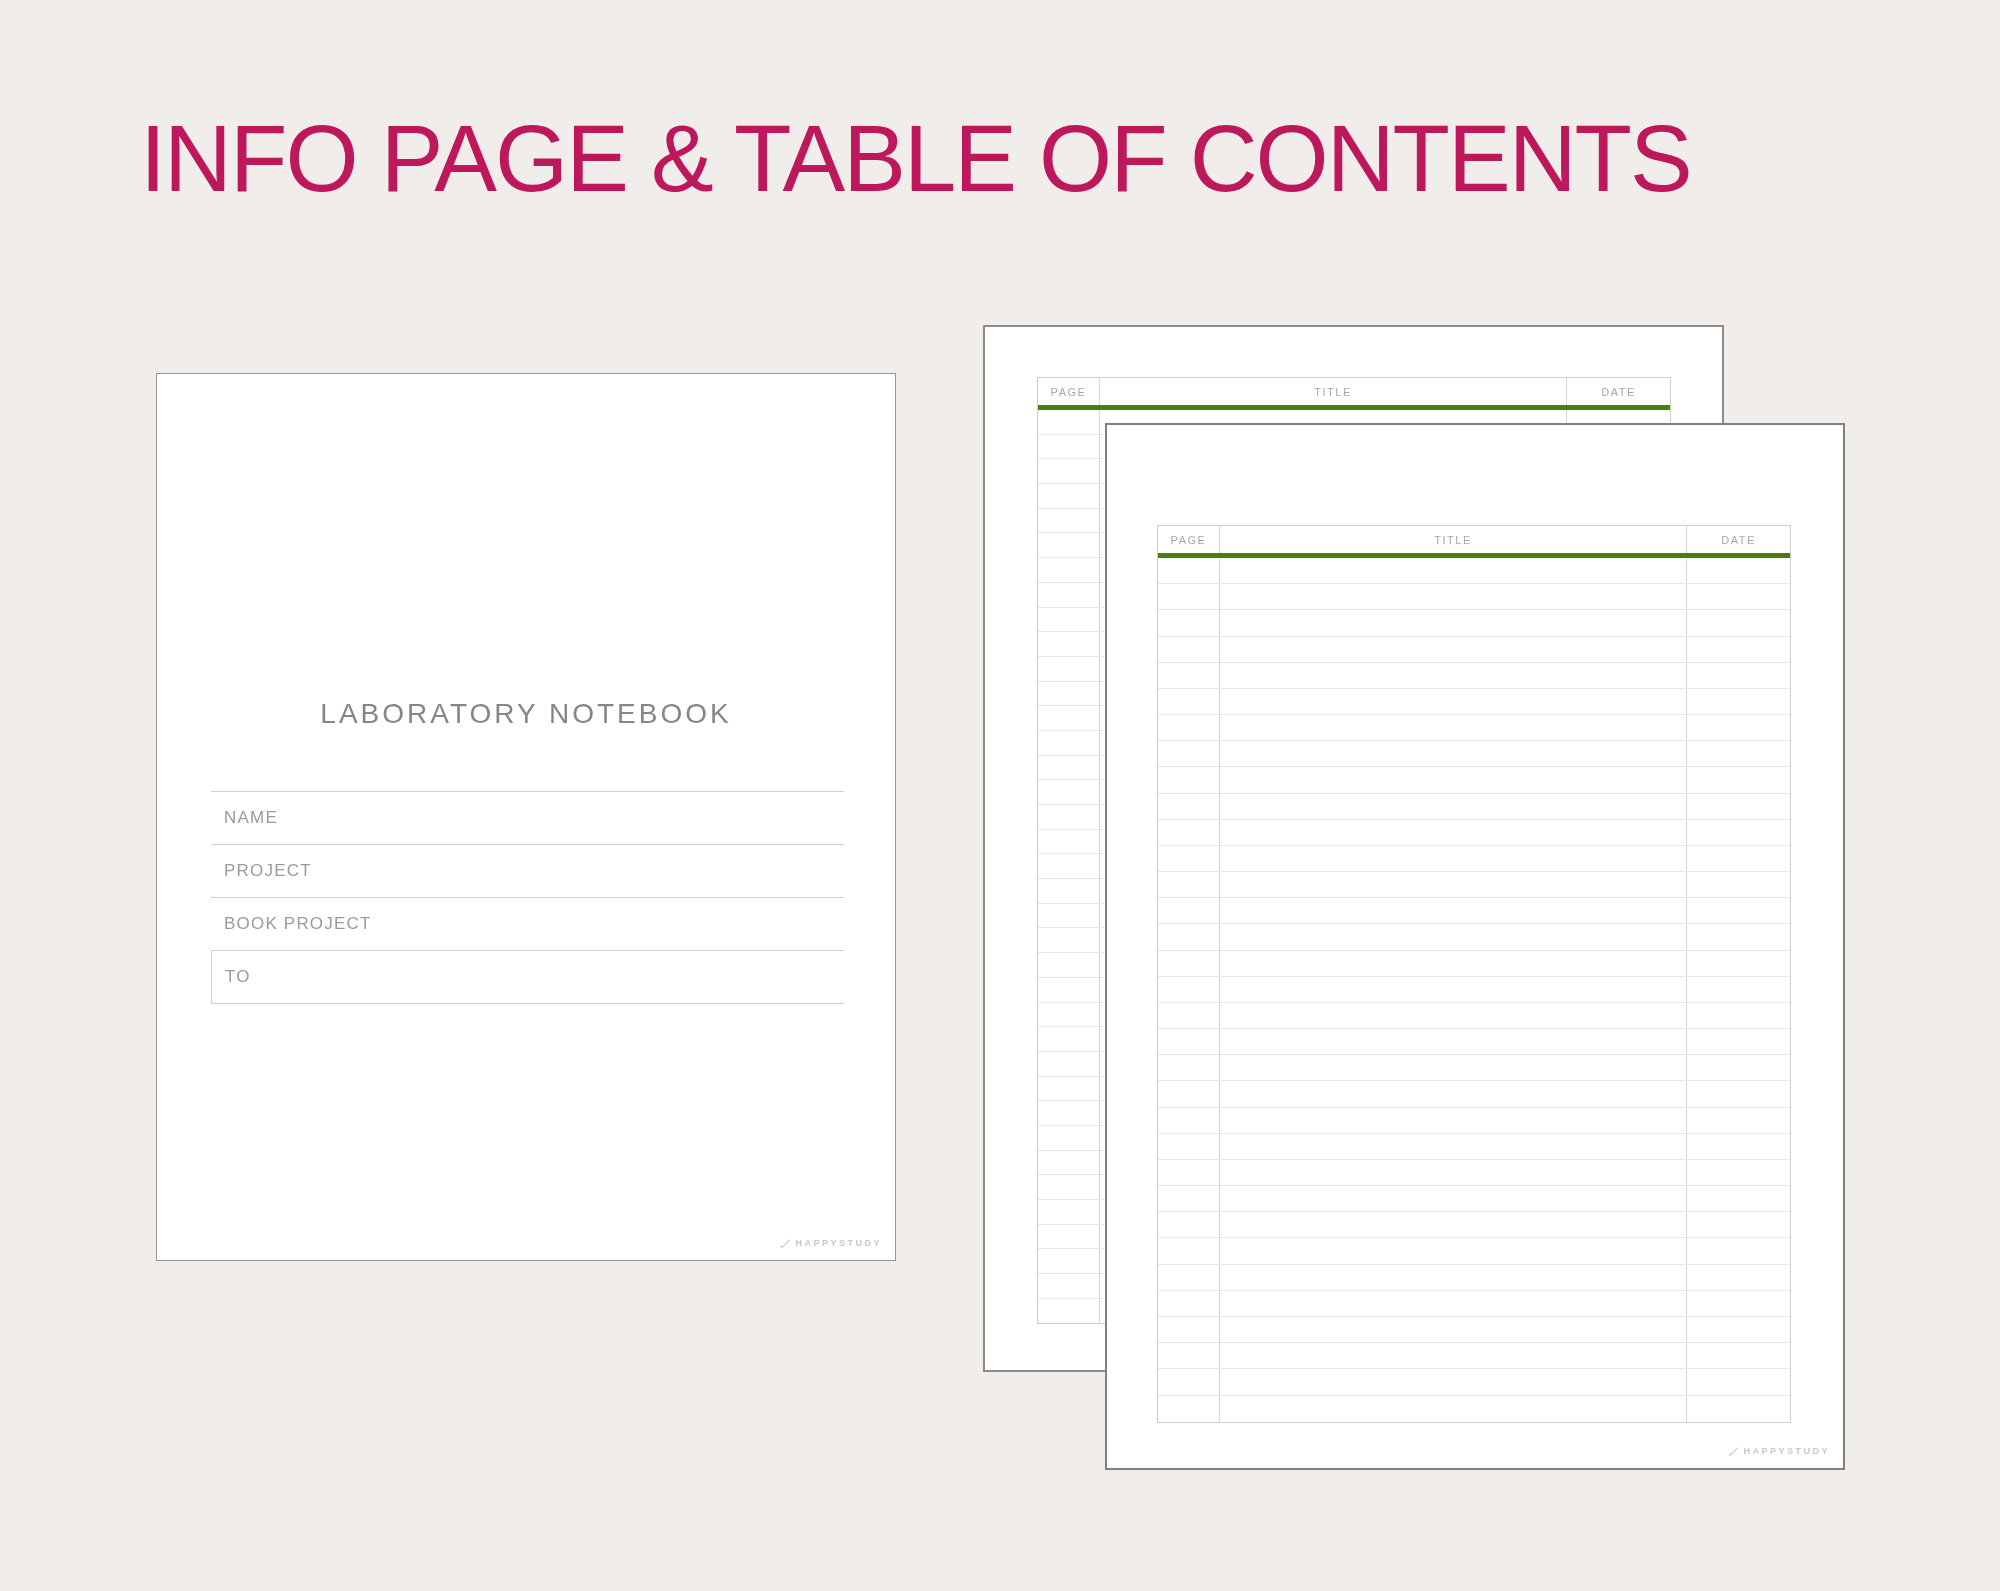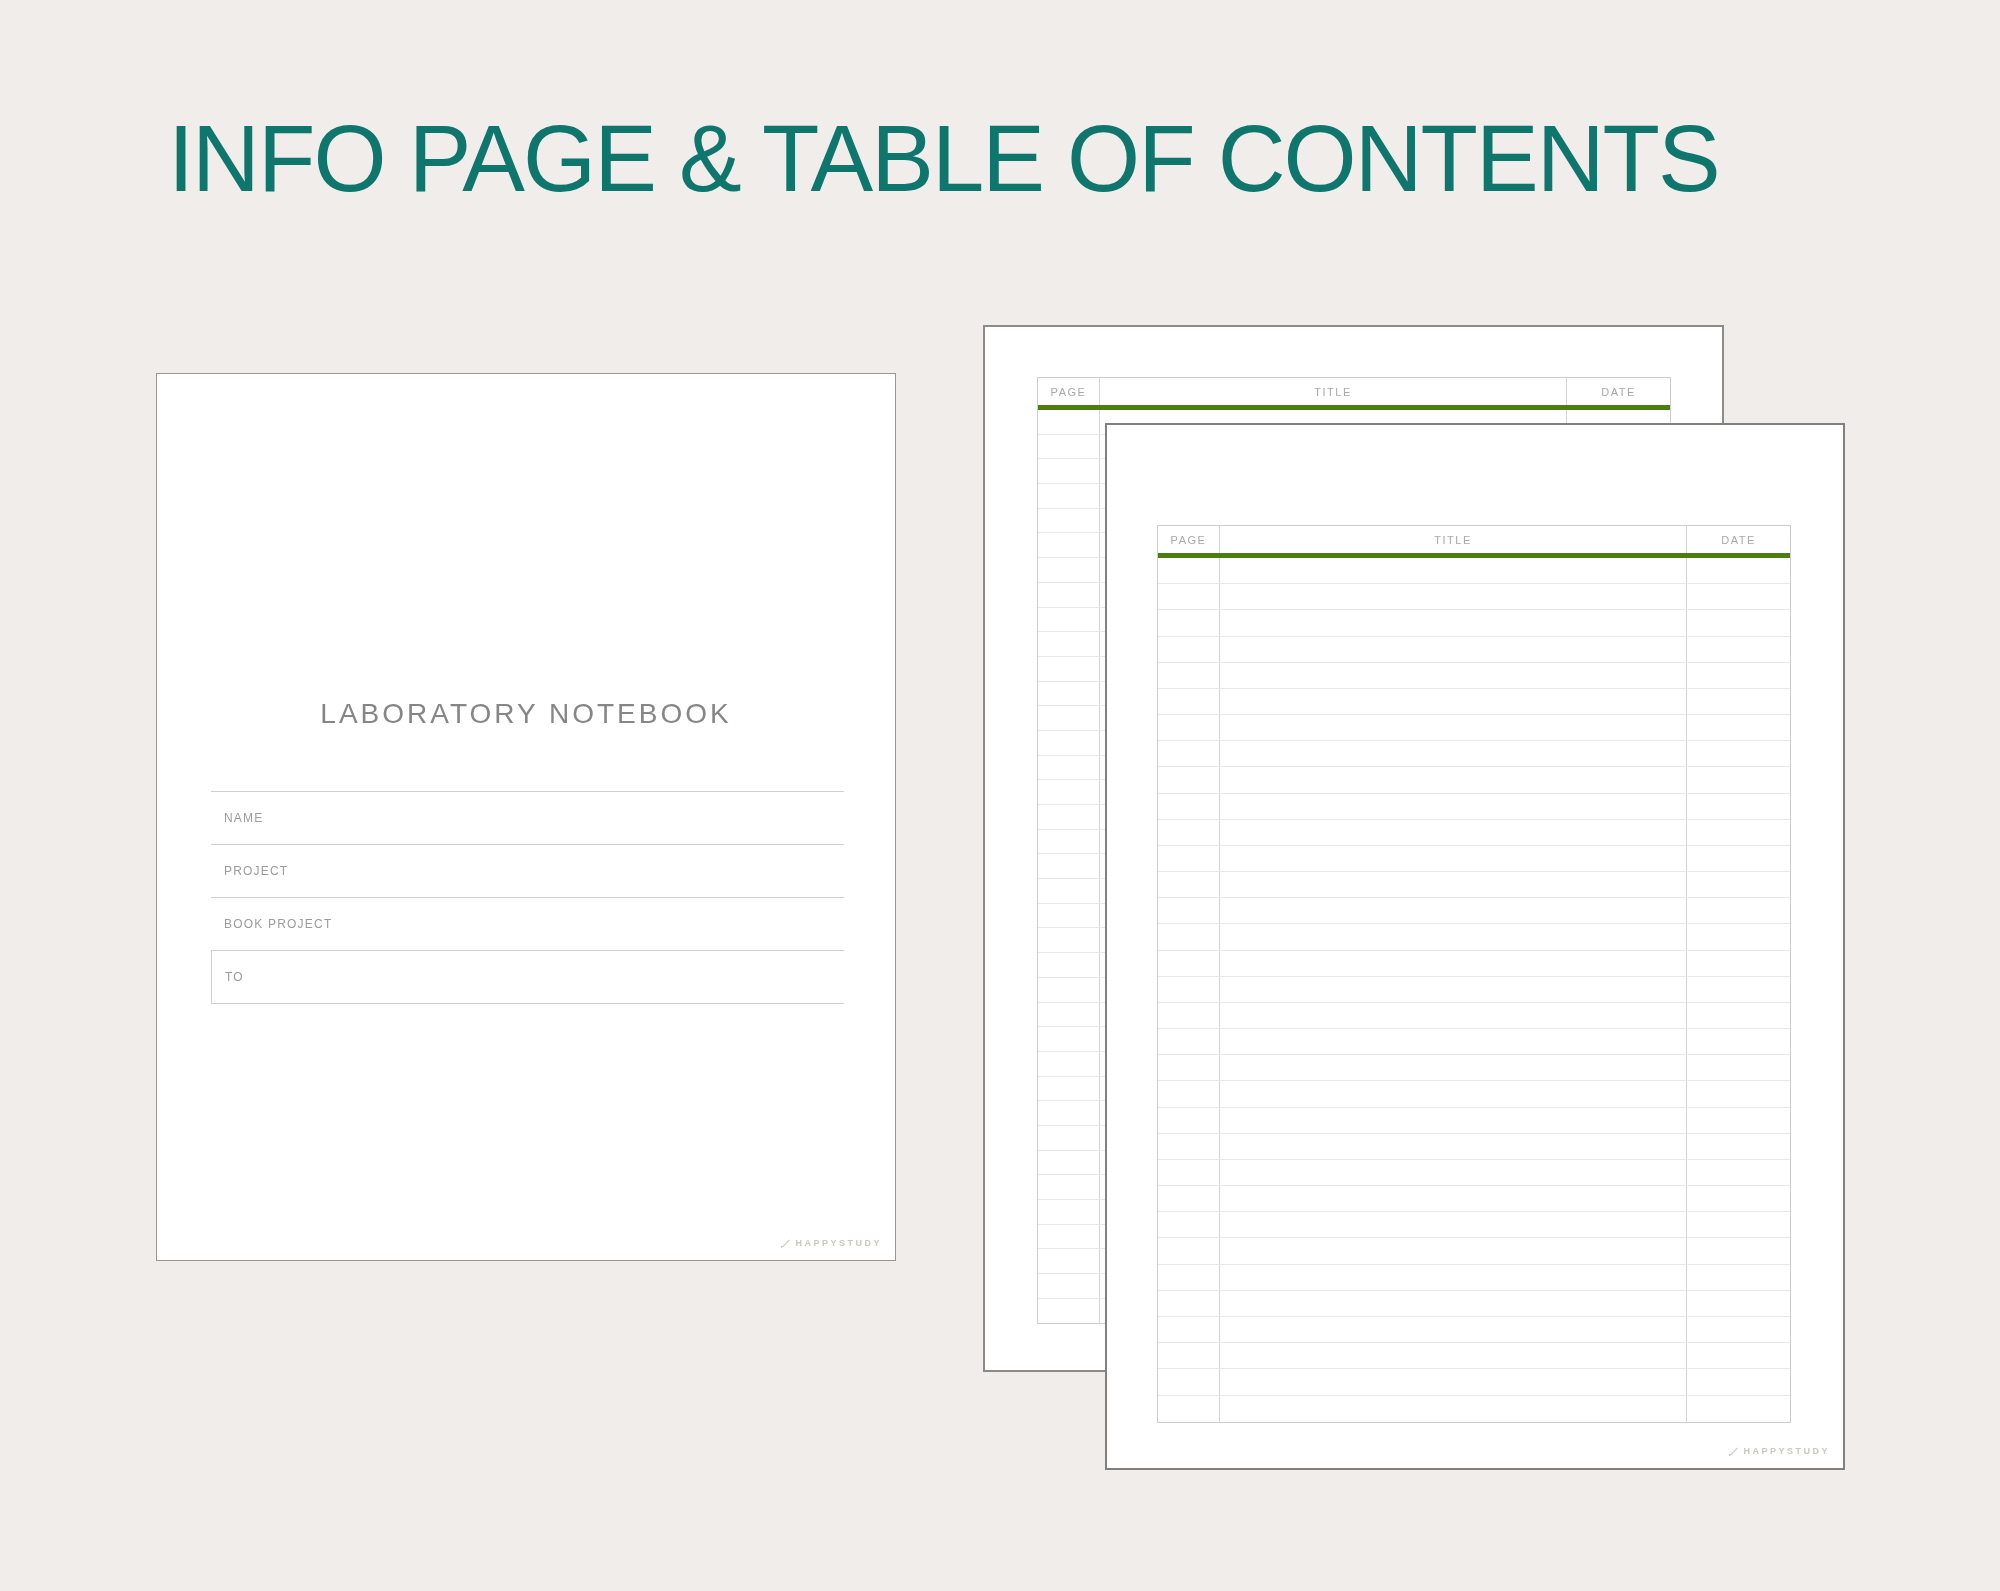--- a/index.html
+++ b/index.html
@@ -2,23 +2,23 @@
 <html><head>
 <meta charset="utf-8">
 <style>
   html,body{margin:0;padding:0;}
   body{
     width:2000px;height:1591px;position:relative;overflow:hidden;
     background:#f0edeb;
     font-family:"Liberation Sans", sans-serif;
   }
   .heading{
-    position:absolute;left:168px;top:112px;width:1700px;
+    position:absolute;left:140px;top:112px;width:1700px;
     font-size:94px;line-height:1.0;font-weight:400;
-    letter-spacing:-2px;color:#0f766e;white-space:nowrap;
+    letter-spacing:-2px;color:#be185d;white-space:nowrap;
   }
   .page{
     position:absolute;background:#ffffff;box-sizing:border-box;
   }
   .page.info{
     left:156px;top:373px;width:740px;height:888px;
     border:1px solid #9a9691;z-index:1;
   }
   .page.toc-back{
     left:983px;top:325px;width:741px;height:1047px;
@@ -37,21 +37,21 @@
   
   .fields{
     position:absolute;left:54px;top:417px;width:633px;
     border-top:1px solid #d2d0ce;box-sizing:border-box;
   }
   .field-row{
     height:53px;border-bottom:1px solid #d2d0ce;
     display:flex;align-items:center;box-sizing:border-box;
   }
   .field-label{
-    padding-left:13px;font-size:12px;color:#9b9b9b;letter-spacing:1.2px;
+    padding-left:13px;font-size:17px;color:#9b9b9b;letter-spacing:1.2px;
   }
   .half{width:50%;height:100%;display:flex;align-items:center;box-sizing:border-box;}
   .half.second{border-left:1px solid #d2d0ce;}
   
   .toc-table{
     position:absolute;box-sizing:border-box;
     border:1px solid #cfcdcb;background:#fff;
   }
   .toc-back .toc-table{left:52px;top:50px;width:634px;}
   .toc-front .toc-table{left:50px;top:100px;width:634px;}

